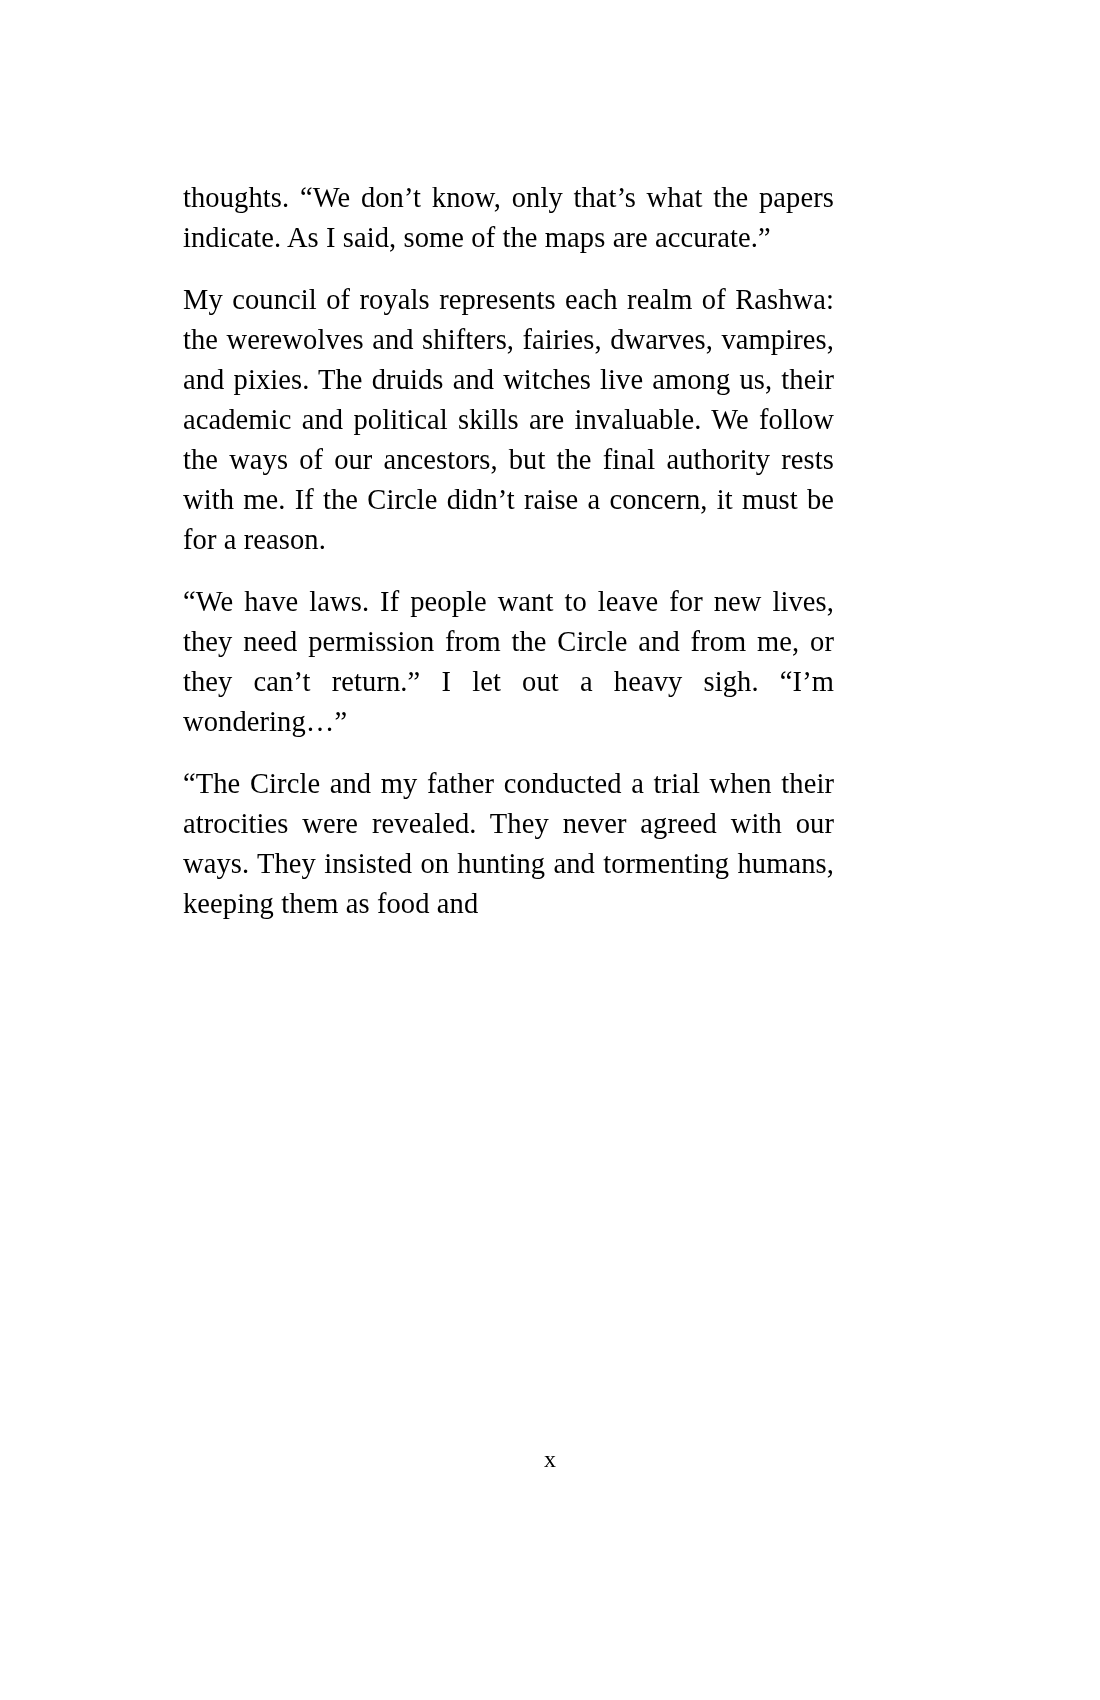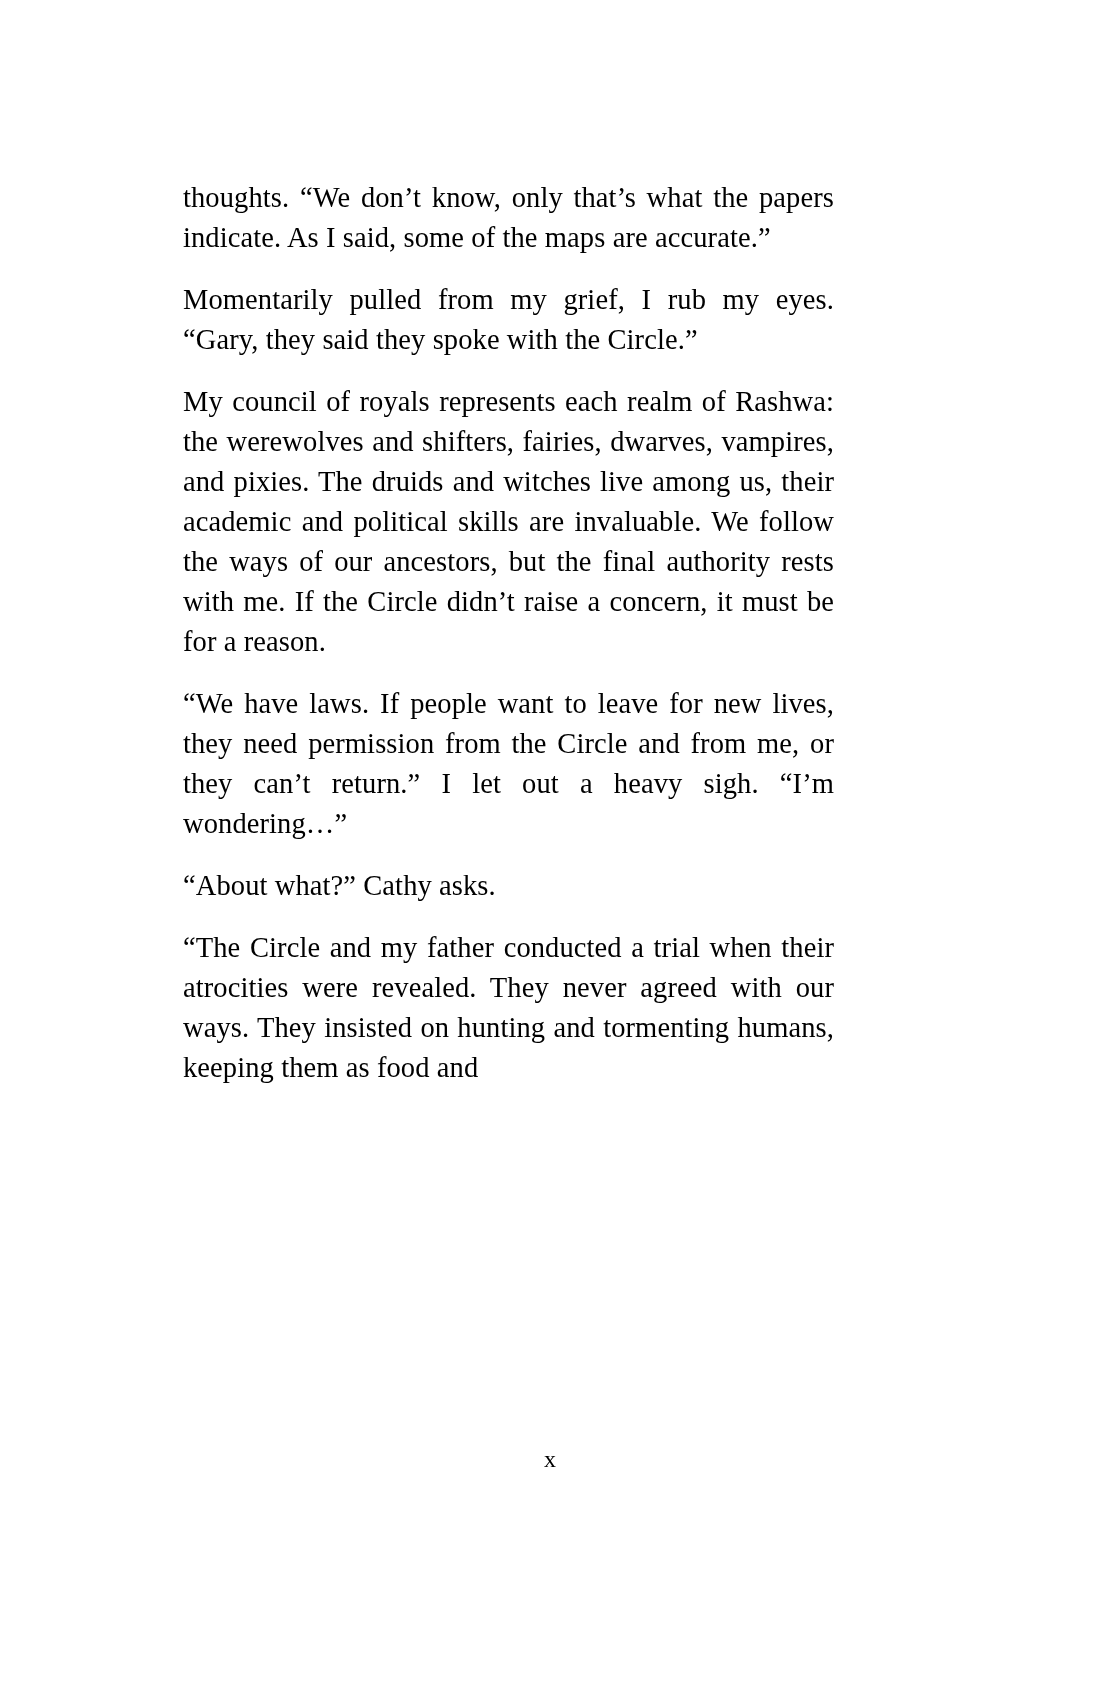--- a/index.html
+++ b/index.html
@@ -59,22 +59,20 @@
     color: #000000;
   }
 </style>
 </head>
 <body>
 
 <div class="page">
 
   <div class="text-block">
     <p class="para">thoughts. “We don’t know, only that’s what the papers indicate. As I said, some of the maps are accurate.”</p>
-    <p class="para">Momentarily pulled from my grief, I rub my eyes. “Gary, they said they spoke with the Circle.”</p>
     <p class="para">My council of royals represents each realm of Rashwa: the werewolves and shifters, fairies, dwarves, vampires, and pixies. The druids and witches live among us, their academic and political skills are invaluable. We follow the ways of our ancestors, but the final authority rests with me. If the Circle didn’t raise a concern, it must be for a reason.</p>
     <p class="para">“We have laws. If people want to leave for new lives, they need permission from the Circle and from me, or they can’t return.” I let out a heavy sigh. “I’m wondering…”</p>
-    <p class="para">“About what?” Cathy asks.</p>
     <p class="para last-justify">“The Circle and my father conducted a trial when their atrocities were revealed. They never agreed with our ways. They insisted on hunting and tormenting humans, keeping them as food and</p>
   </div>
 
   <div class="page-number">x</div>
 
 </div>
 
 </body></html>

